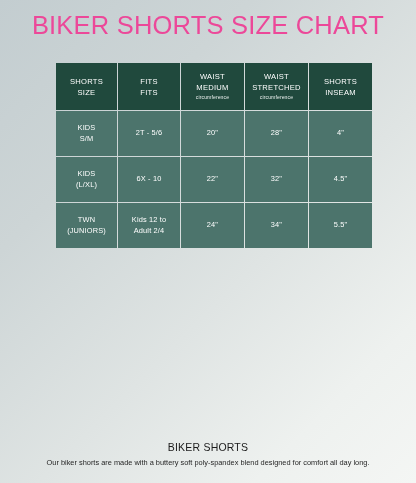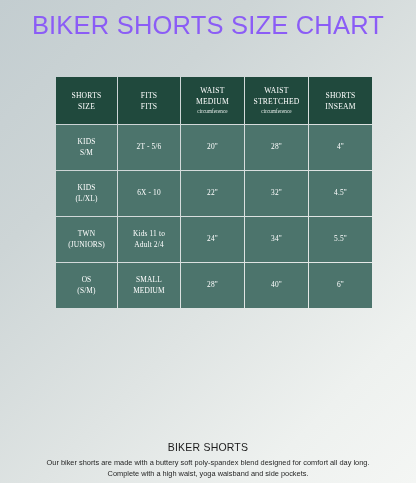--- a/index.html
+++ b/index.html
@@ -20,33 +20,32 @@
     box-sizing: border-box;
   }
   .chart-title {
     position: absolute;
     left: 0;
     top: 11px;
     width: 416px;
     text-align: center;
     font-size: 25.5px;
     letter-spacing: 0.2px;
-    color: #8b5cf6;
+    color: #ec4899;
     font-weight: 400;
     white-space: nowrap;
   }
   .size-table {
     position: absolute;
     left: 55px;
-    top: 76px;
+    top: 62px;
     width: 306px;
     border-collapse: separate;
     border-spacing: 1px;
     table-layout: fixed;
-    font-family: Liberation Serif, serif;
   }
   .size-table td {
     background: #4c746c;
     color: #ffffff;
     text-align: center;
     vertical-align: middle;
     font-size: 7.4px;
     line-height: 1.45;
     height: 45px;
     padding: 0 1px;
@@ -152,44 +151,30 @@
         <td>22"</td>
         <td>32"</td>
         <td>4.5"</td>
       </tr>
       <tr>
         <td>
           <span class="cell-line">TWN</span>
           <span class="cell-line">(JUNIORS)</span>
         </td>
         <td>
-          <span class="cell-line">Kids 11 to</span>
+          <span class="cell-line">Kids 12 to</span>
           <span class="cell-line">Adult 2/4</span>
         </td>
         <td>24"</td>
         <td>34"</td>
         <td>5.5"</td>
-      </tr>
-      <tr>
-        <td>
-          <span class="cell-line">OS</span>
-          <span class="cell-line">(S/M)</span>
-        </td>
-        <td>
-          <span class="cell-line">SMALL</span>
-          <span class="cell-line">MEDIUM</span>
-        </td>
-        <td>28"</td>
-        <td>40"</td>
-        <td>6"</td>
       </tr>
     </tbody>
   </table>
 
   <div class="footer">
     <div class="footer-title">BIKER SHORTS</div>
     <div class="footer-text">
       <span>Our biker shorts are made with a buttery soft poly-spandex blend designed for comfort all day long.</span>
-      <span>Complete with a high waist, yoga waisband and side pockets.</span>
     </div>
   </div>
 
 </div>
 
 </body></html>

